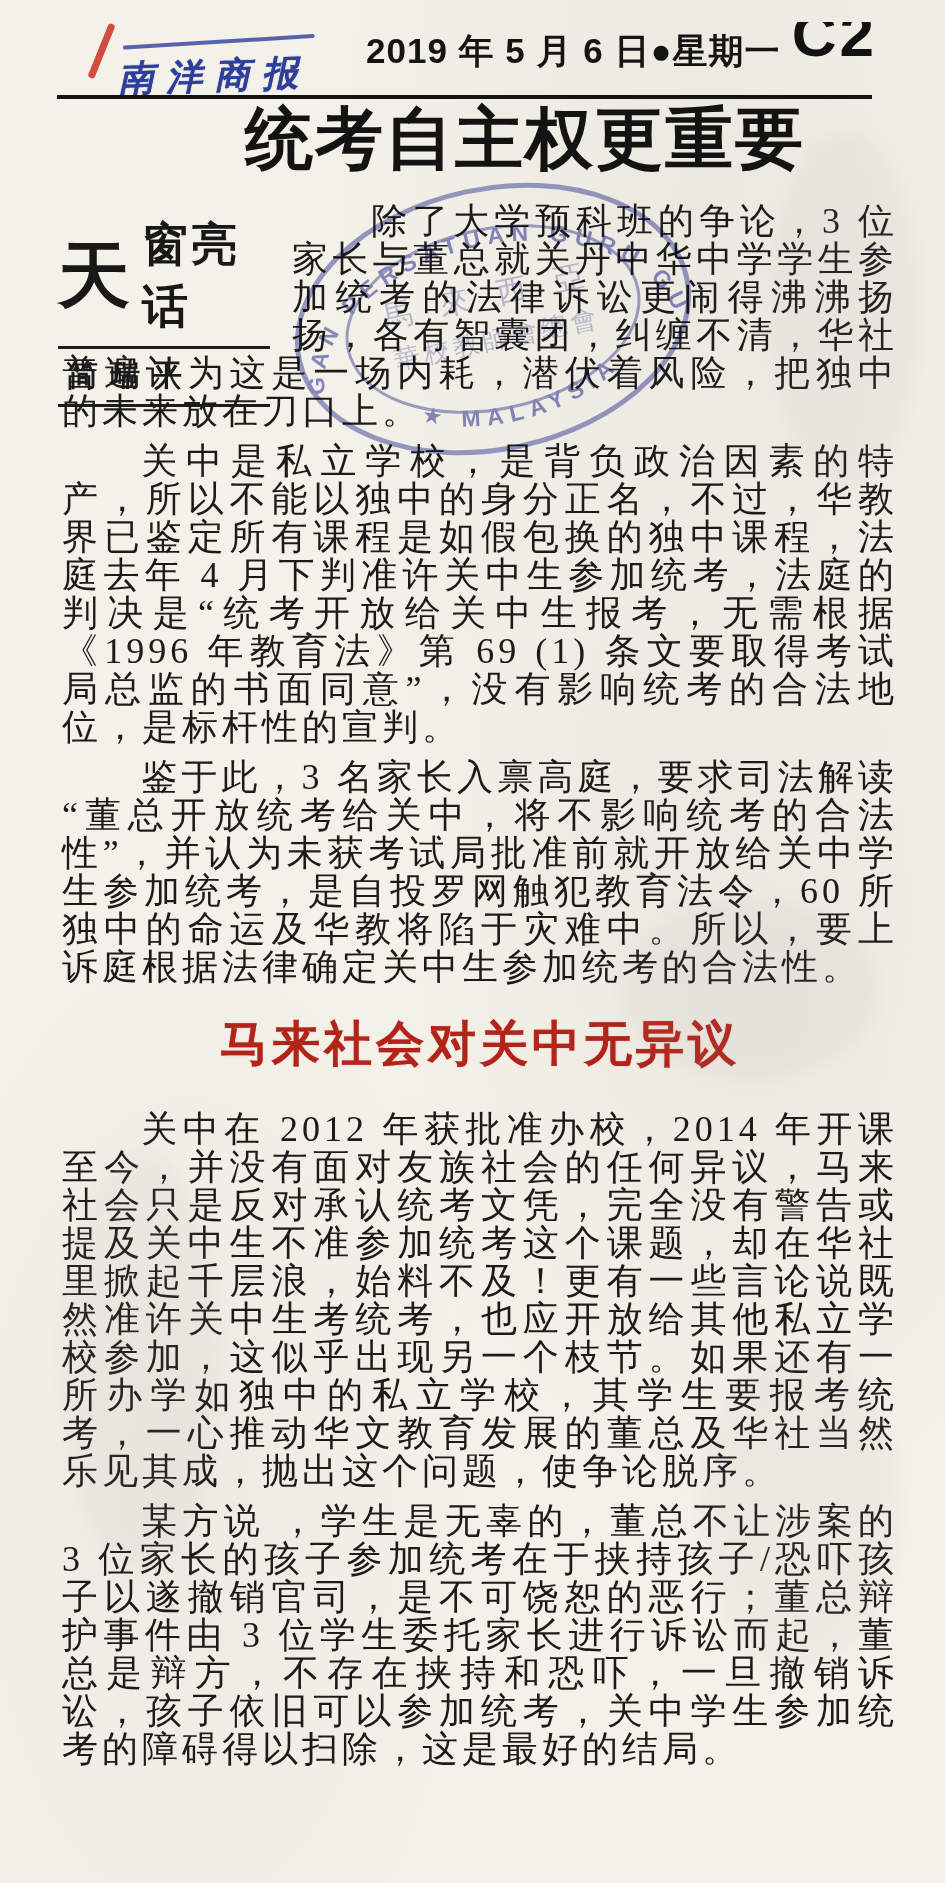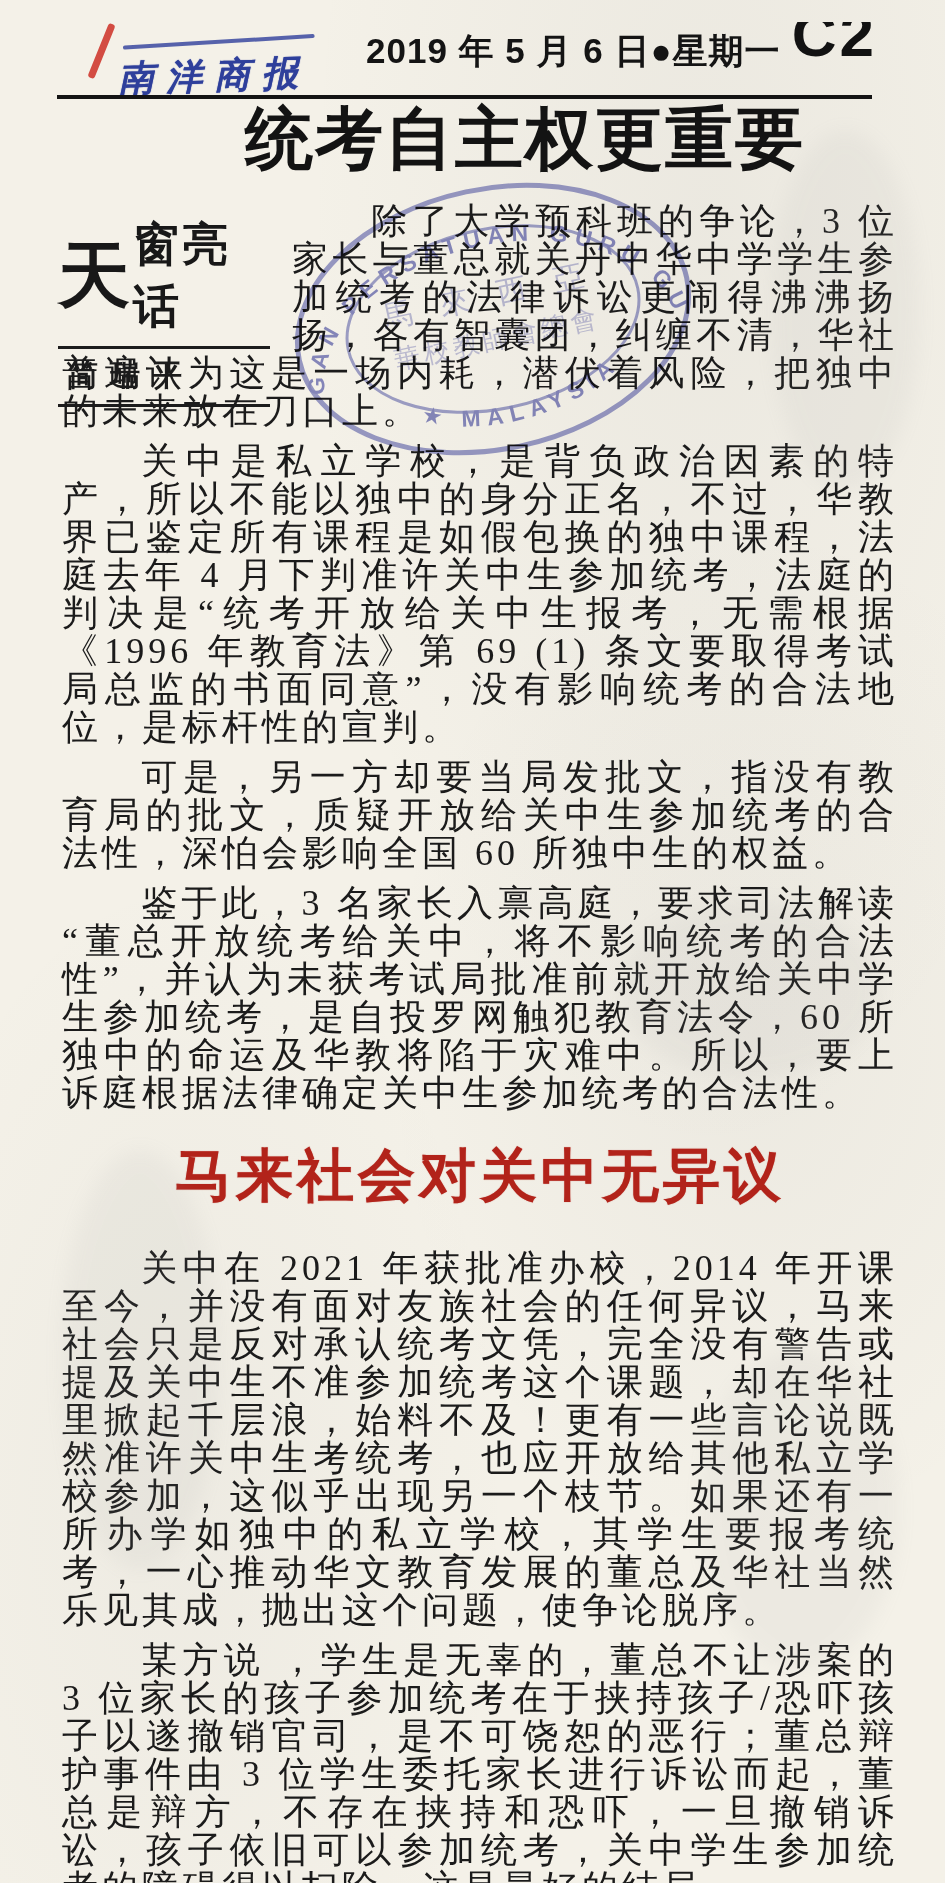--- a/index.html
+++ b/index.html
@@ -55,36 +55,36 @@
     font-size:68px;line-height:1.0;font-weight:bold;color:#131313;
     text-align:center;margin:0 0 30px 90px;letter-spacing:2px;white-space:nowrap;
   }
   
   .column-box{
     float:left;width:242px;height:150px;box-sizing:border-box;
     padding:12px 18px 0 8px;
   }
   .col-title{display:flex;align-items:center;color:#181818;}
   .col-big{font-size:72px;line-height:.95;font-weight:bold;font-family:"Liberation Serif",serif;}
-  .col-small{font-size:46px;letter-spacing:3px;margin-left:3px;font-weight:bold;}
+  .col-small{font-size:46px;letter-spacing:3px;margin-left:12px;font-weight:bold;}
   .col-rule{border-top:3px solid #1c1c1c;margin:8px 4px 4px 0;}
   .col-author{
     font-family:"Liberation Sans","DejaVu Sans",sans-serif;
     font-size:30px;font-weight:bold;letter-spacing:12px;
     padding:2px 0 4px 10px;
   }
   .col-rule2{border-top:3px solid #1c1c1c;margin:4px 4px 0 0;}
   article p{
     font-size:36px;line-height:38px;letter-spacing:4px;
     text-align:justify;text-indent:2.2em;margin:12px;color:#1b1b1b;
   }
   h2.subheading{
     clear:both;text-align:center;
     font-family:"Liberation Sans","DejaVu Sans",sans-serif;
-    font-size:57px;font-weight:bold;letter-spacing:4px;
+    font-size:48px;font-weight:bold;letter-spacing:4px;
     color:#b2231a;margin:26px 0 34px 0;
     text-shadow:0 0 1px rgba(178,35,26,.6);
   }
   
   .stamp{
     position:absolute;left:288px;top:183px;width:410px;height:272px;
     transform:rotate(-12deg);opacity:.72;mix-blend-mode:multiply;
     pointer-events:none;
   }
   .stamp text{fill:#5d61b6;font-family:"Liberation Sans","DejaVu Sans",sans-serif;}
@@ -124,26 +124,25 @@
           <span class="col-big">天</span>
           <span class="col-small">窗亮话</span>
         </div>
         <div class="col-rule"></div>
         <div class="col-author">简瑞平</div>
         <div class="col-rule2"></div>
       </aside>
 
       <p>除了大学预科班的争论，3 位家长与董总就关丹中华中学学生参加统考的法律诉讼更闹得沸沸扬扬，各有智囊团，纠缠不清，华社普遍认为这是一场内耗，潜伏着风险，把独中的未来放在刀口上。</p>
       <p>关中是私立学校，是背负政治因素的特产，所以不能以独中的身分正名，不过，华教界已鉴定所有课程是如假包换的独中课程，法庭去年 4 月下判准许关中生参加统考，法庭的判决是“统考开放给关中生报考，无需根据《1996 年教育法》第 69 (1) 条文要取得考试局总监的书面同意”，没有影响统考的合法地位，是标杆性的宣判。</p>
-      <p>可是，另一方却要当局发批文，指没有教育局的批文，质疑开放给关中生参加统考的合法性，深怕会影响全国 60 所独中生的权益。</p>
       <p>鉴于此，3 名家长入禀高庭，要求司法解读“董总开放统考给关中，将不影响统考的合法性”，并认为未获考试局批准前就开放给关中学生参加统考，是自投罗网触犯教育法令，60 所独中的命运及华教将陷于灾难中。所以，要上诉庭根据法律确定关中生参加统考的合法性。</p>
 
       <h2 class="subheading">马来社会对关中无异议</h2>
 
-      <p>关中在 2021 年获批准办校，2014 年开课至今，并没有面对友族社会的任何异议，马来社会只是反对承认统考文凭，完全没有警告或提及关中生不准参加统考这个课题，却在华社里掀起千层浪，始料不及！更有一些言论说既然准许关中生考统考，也应开放给其他私立学校参加，这似乎出现另一个枝节。如果还有一所办学如独中的私立学校，其学生要报考统考，一心推动华文教育发展的董总及华社当然乐见其成，抛出这个问题，使争论脱序。</p>
+      <p>关中在 2012 年获批准办校，2014 年开课至今，并没有面对友族社会的任何异议，马来社会只是反对承认统考文凭，完全没有警告或提及关中生不准参加统考这个课题，却在华社里掀起千层浪，始料不及！更有一些言论说既然准许关中生考统考，也应开放给其他私立学校参加，这似乎出现另一个枝节。如果还有一所办学如独中的私立学校，其学生要报考统考，一心推动华文教育发展的董总及华社当然乐见其成，抛出这个问题，使争论脱序。</p>
       <p>某方说 ，学生是无辜的，董总不让涉案的 3 位家长的孩子参加统考在于挟持孩子/恐吓孩子以遂撤销官司，是不可饶恕的恶行；董总辩护事件由 3 位学生委托家长进行诉讼而起，董总是辩方，不存在挟持和恐吓，一旦撤销诉讼，孩子依旧可以参加统考，关中学生参加统考的障碍得以扫除，这是最好的结局。</p>
 
     </article>
   </main>
 
   <svg class="stamp" viewBox="0 0 410 272">
     <g fill="none" stroke="#5d61b6">
       <ellipse cx="205" cy="136" rx="198" ry="130" stroke-width="5" stroke-opacity=".85"></ellipse>
       <ellipse cx="205" cy="136" rx="148" ry="90" stroke-width="3" stroke-opacity=".8"></ellipse>
     </g>

